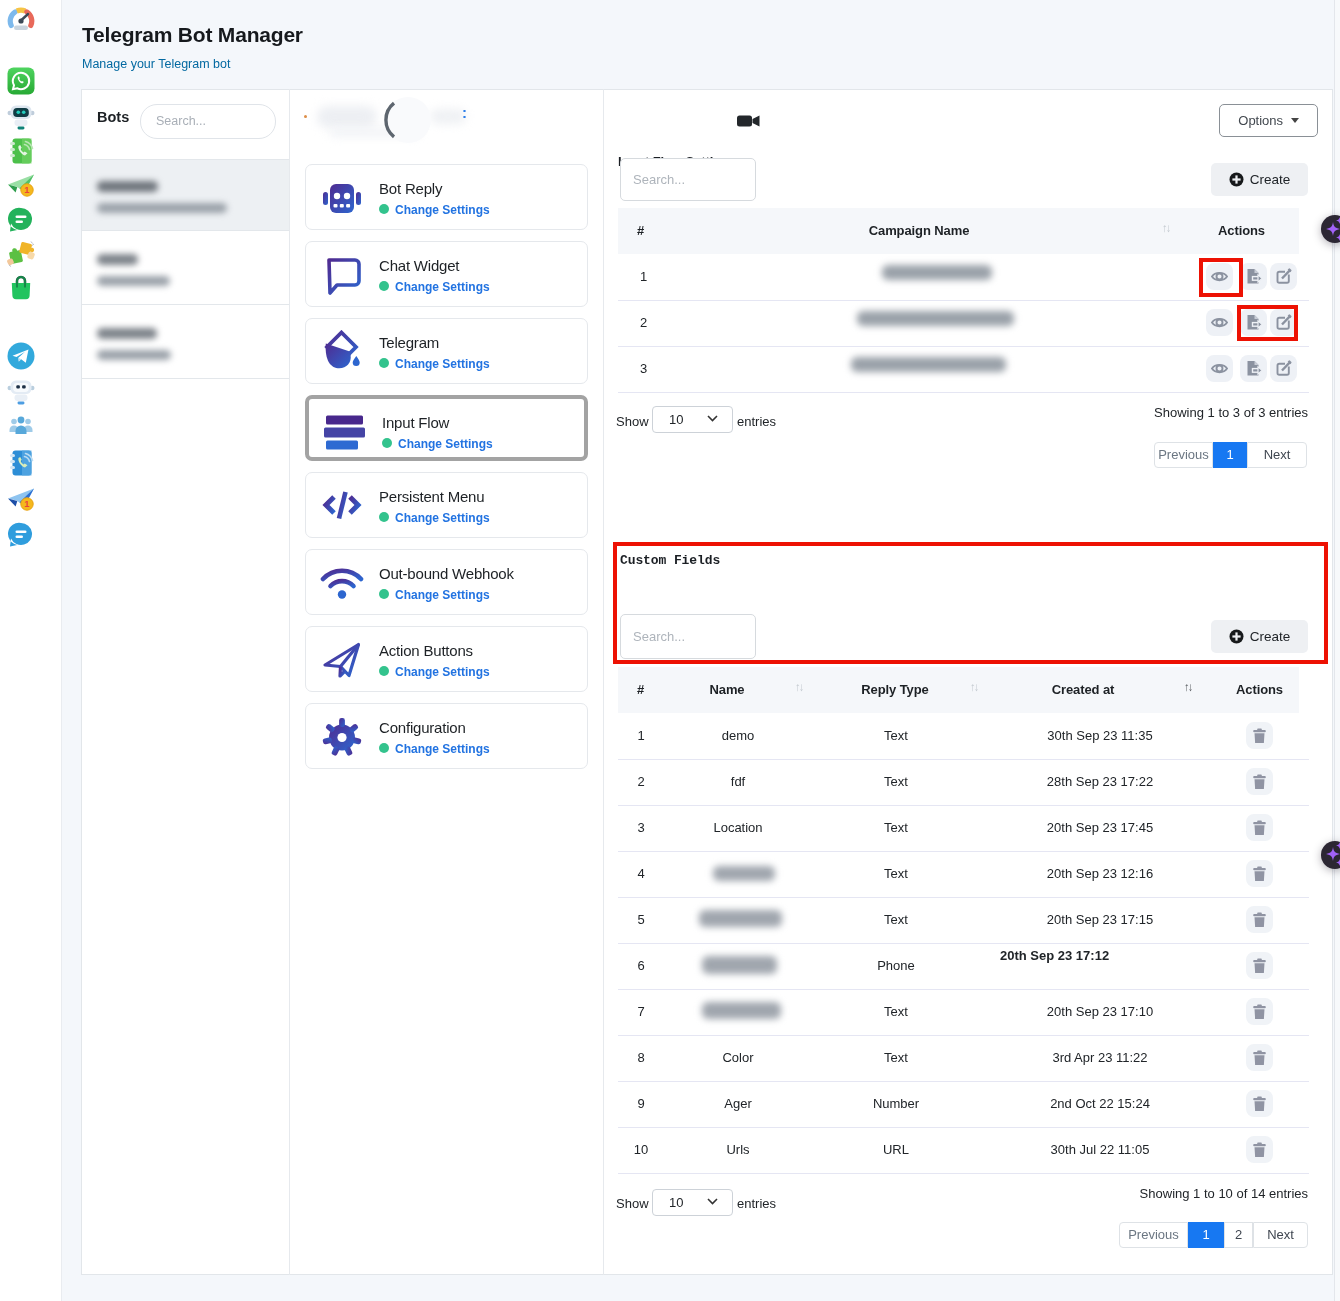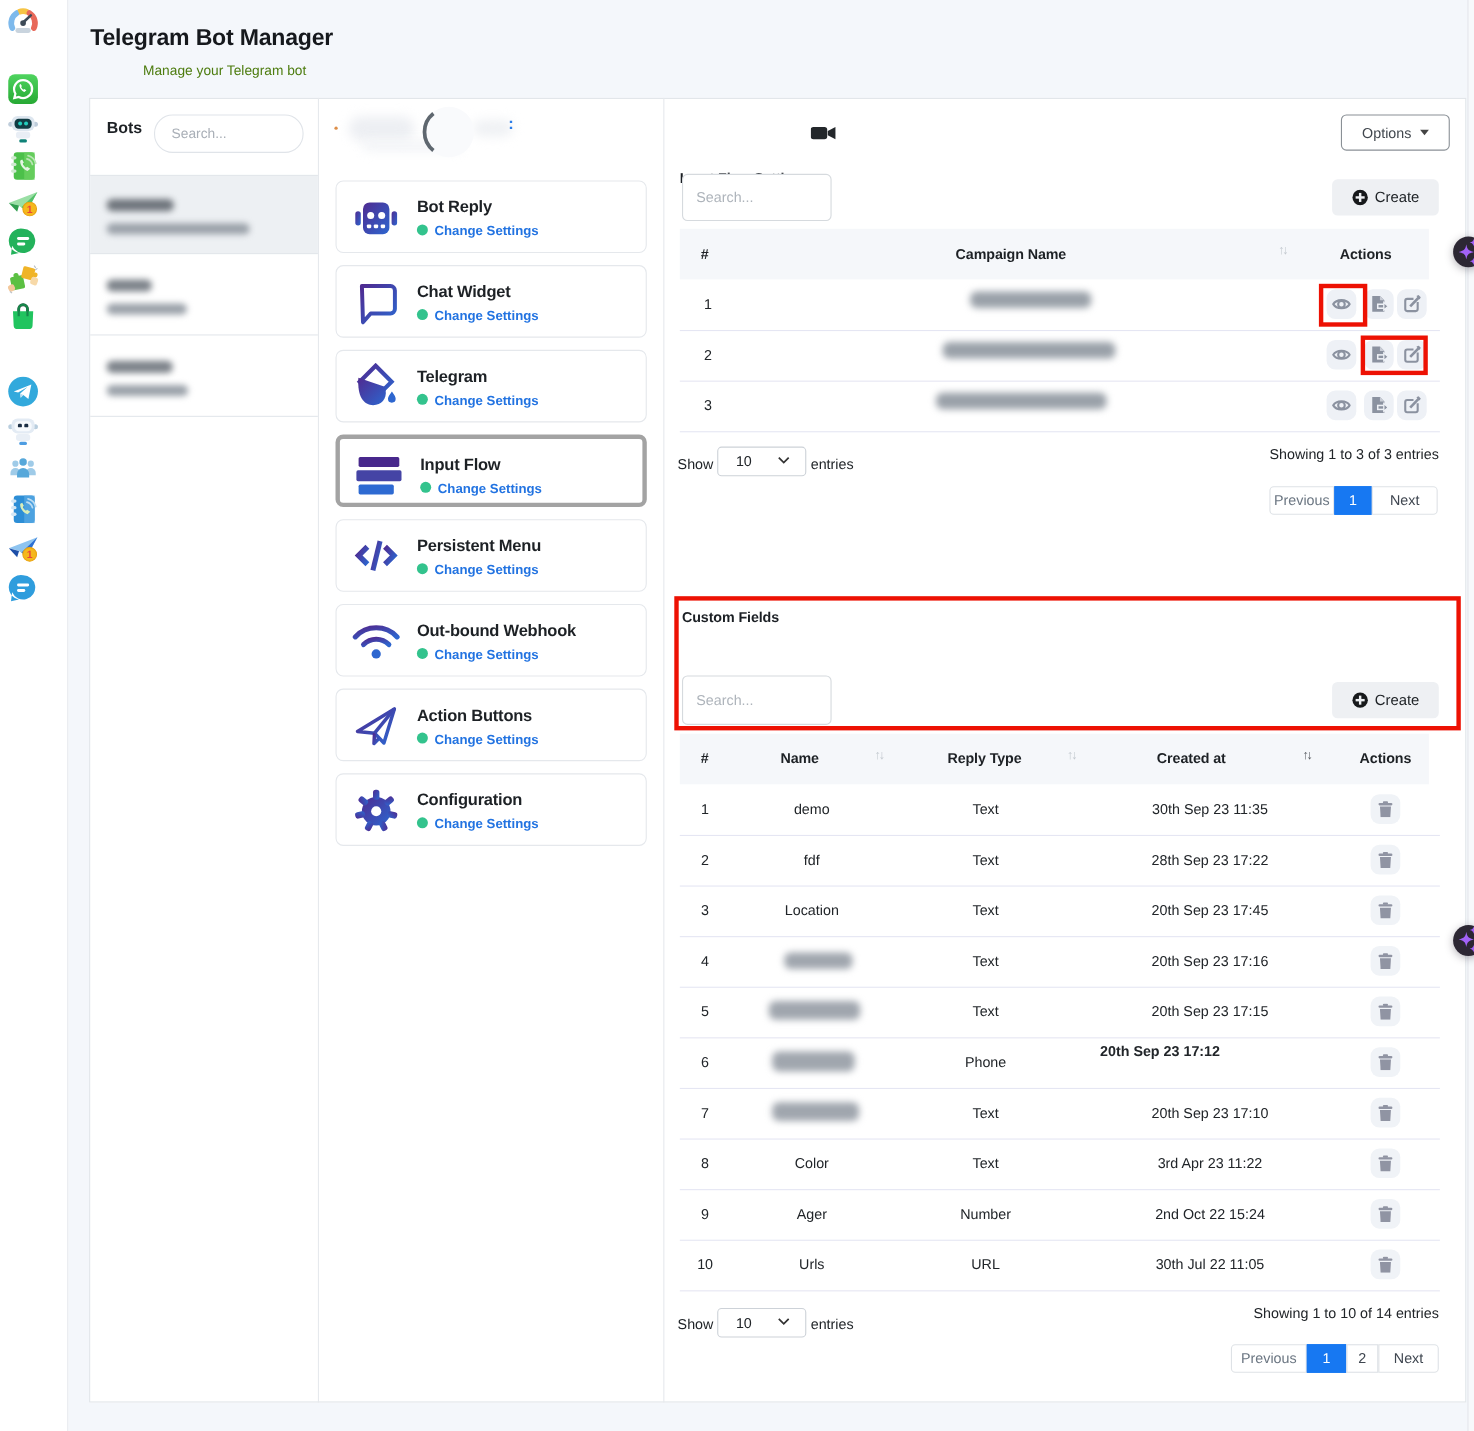--- a/index.html
+++ b/index.html
@@ -2,32 +2,32 @@
 <html><head>
 <meta charset="utf-8">
 <style>
 *{margin:0;padding:0;box-sizing:border-box;font-family:"Liberation Sans",sans-serif;}
 html,body{width:1340px;height:1301px;overflow:hidden;}
 body{background:#f4f7fb;position:relative;}
 .abs{position:absolute;}
 .rail{position:absolute;left:0;top:0;width:62px;height:1301px;background:#fff;border-right:1px solid #e9ecf0;}
 .ric{position:absolute;left:7px;width:28px;height:28px;}
 .h1{position:absolute;left:82px;top:23px;font-size:21px;font-weight:700;color:#16191d;letter-spacing:-0.2px;}
-.sub{position:absolute;left:82px;top:57px;font-size:12.5px;color:#4d7c0f;margin-left:48px;}
+.sub{position:absolute;left:82px;top:57px;font-size:12.5px;color:#0369a1;}
 .card{position:absolute;left:81px;top:89px;width:1252px;height:1186px;background:#fff;border:1px solid #e2e6ea;}
 .vline{position:absolute;top:89px;height:1186px;width:1px;background:#e6e9ed;}
 .scrolls{position:absolute;right:0;top:0;width:6px;height:1301px;background:#f7f9fb;border-left:1px solid #e3e6eb;}
 
 .botslbl{position:absolute;left:97px;top:109px;font-size:14.5px;font-weight:700;color:#1d2125;}
 .spill{position:absolute;left:140px;top:104px;width:136px;height:35px;border:1px solid #e0e4e9;border-radius:17px;background:#fff;color:#a9afb7;font-size:12.5px;line-height:33px;padding-left:15px;}
 .brow{position:absolute;left:82px;width:207px;border-bottom:1px solid #e3e7eb;}
 .bbar{position:absolute;border-radius:5px;filter:blur(3px);}
 
 .mcard{position:absolute;left:305px;width:283px;height:66px;background:#fff;border:1px solid #e5e8ec;border-radius:7px;}
-.mtitle{position:absolute;left:73px;top:15px;font-size:15px;font-weight:700;color:#1d2125;letter-spacing:-0.2px;}
+.mtitle{position:absolute;left:73px;top:15px;font-size:15px;font-weight:400;color:#1d2125;letter-spacing:-0.2px;}
 .gdot{position:absolute;left:73px;top:39px;width:10px;height:10px;border-radius:50%;background:#33c38d;}
 .cset{position:absolute;left:89px;top:38px;font-size:12px;font-weight:700;color:#2273e1;}
 .micon{position:absolute;left:14px;top:11px;width:44px;height:44px;}
 
 .rtitle{font-size:13px;font-weight:700;color:#1b1f24;letter-spacing:-0.1px;}
 .btn-opt{position:absolute;left:1219px;top:104px;width:99px;height:33px;border:1px solid #8a9096;border-radius:5px;background:#fff;font-size:13px;color:#41474e;text-align:center;line-height:31px;}
 .sinput{position:absolute;width:136px;border:1px solid #d6dade;border-radius:5px;background:#fff;color:#aeb4bb;font-size:13px;padding-left:12px;}
 .btn-create{position:absolute;width:97px;height:33px;background:#eef0f3;border-radius:5px;font-size:13.5px;color:#202428;font-weight:400;text-align:center;line-height:33px;}
 .thead{position:absolute;left:618px;width:681px;height:46px;background:#f5f7fa;}
 .th{position:absolute;top:0;height:46px;line-height:46px;font-size:13px;font-weight:700;color:#1d2125;letter-spacing:-0.1px;}
@@ -416,21 +416,21 @@
 <div class="lbl" style="left:616px;top:414px;">Show</div>
 <div class="selbox" style="left:652px;top:406px;">10</div>
 <svg class="abs" style="left:707px;top:415px;" width="11" height="7" viewBox="0 0 11 7">
     <path d="M1 1 L5.5 5.5 L10 1" fill="none" stroke="#333" stroke-width="1.6"></path>
   </svg>
 <div class="lbl" style="left:737px;top:414px;">entries</div>
 <div class="lbl" style="left:1008px;top:405px;width:300px;text-align:right;">Showing 1 to 3 of 3 entries</div>
 <div class="pgbtn" style="left:1154px;top:442px;width:59px;color:#6b7682;border-radius:4px 0 0 4px;">Previous</div>
 <div class="pgact" style="left:1213px;top:442px;width:34px;">1</div>
 <div class="pgbtn" style="left:1247px;top:442px;width:60px;border-radius:0 4px 4px 0;">Next</div>
-<div class="abs rtitle" style="left:620px;top:553px;">Custom Fields</div>
+<div class="abs rtitle" style="left:620px;top:553px;font-family:Liberation Mono, monospace;">Custom Fields</div>
 <div class="sinput" style="left:620px;top:614px;height:45px;line-height:43px;">Search...</div>
 <div class="btn-create" style="left:1211px;top:620px;"><svg width="15" height="15" viewBox="0 0 15 15" style="vertical-align:-3px;margin-right:6px;">
       <circle cx="7.5" cy="7.5" r="7" fill="#17191b"></circle>
       <rect x="6.4" y="3.4" width="2.2" height="8.2" fill="#eef0f3"></rect>
       <rect x="3.4" y="6.4" width="8.2" height="2.2" fill="#eef0f3"></rect>
     </svg>Create</div>
 <div class="thead" style="top:667px;"></div>
 <div class="th" style="left:637px;top:667px;">#</div>
 <div class="th" style="left:679px;top:667px;width:96px;text-align:center;">Name</div>
 <div class="sort" style="left:795px;top:681px;">↑↓</div>
@@ -471,21 +471,21 @@
     <svg width="15" height="15" viewBox="0 0 15 15" style="position:absolute;left:6px;top:6px;">
       <rect x="5.2" y="0.5" width="4.6" height="2" rx="0.8" fill="#9094a3"></rect>
       <rect x="1.2" y="2" width="12.6" height="2.2" rx="1" fill="#9094a3"></rect>
       <path d="M2.5 5.2 h10 l-0.6 9.8 h-8.8 z" fill="#9094a3"></path>
     </svg>
   </div>
 <div class="rowline" style="top:851px;"></div>
 <div class="td" style="left:632px;top:866px;width:18px;text-align:center;">4</div>
 <div class="tbar" style="left:713px;top:866px;width:62px;height:15px;background:#a0a6ae;"></div>
 <div class="td" style="left:846px;top:866px;width:100px;text-align:center;">Text</div>
-<div class="td" style="left:1000px;top:866px;width:200px;text-align:center;">20th Sep 23 17:16</div>
+<div class="td" style="left:1000px;top:866px;width:200px;text-align:center;">20th Sep 23 12:16</div>
 <div class="abtn" style="left:1246px;top:860px;background:#f0f3f7;">
     <svg width="15" height="15" viewBox="0 0 15 15" style="position:absolute;left:6px;top:6px;">
       <rect x="5.2" y="0.5" width="4.6" height="2" rx="0.8" fill="#9094a3"></rect>
       <rect x="1.2" y="2" width="12.6" height="2.2" rx="1" fill="#9094a3"></rect>
       <path d="M2.5 5.2 h10 l-0.6 9.8 h-8.8 z" fill="#9094a3"></path>
     </svg>
   </div>
 <div class="rowline" style="top:897px;"></div>
 <div class="td" style="left:632px;top:912px;width:18px;text-align:center;">5</div>
 <div class="tbar" style="left:699px;top:910px;width:83px;height:17px;background:#a0a6ae;"></div>

